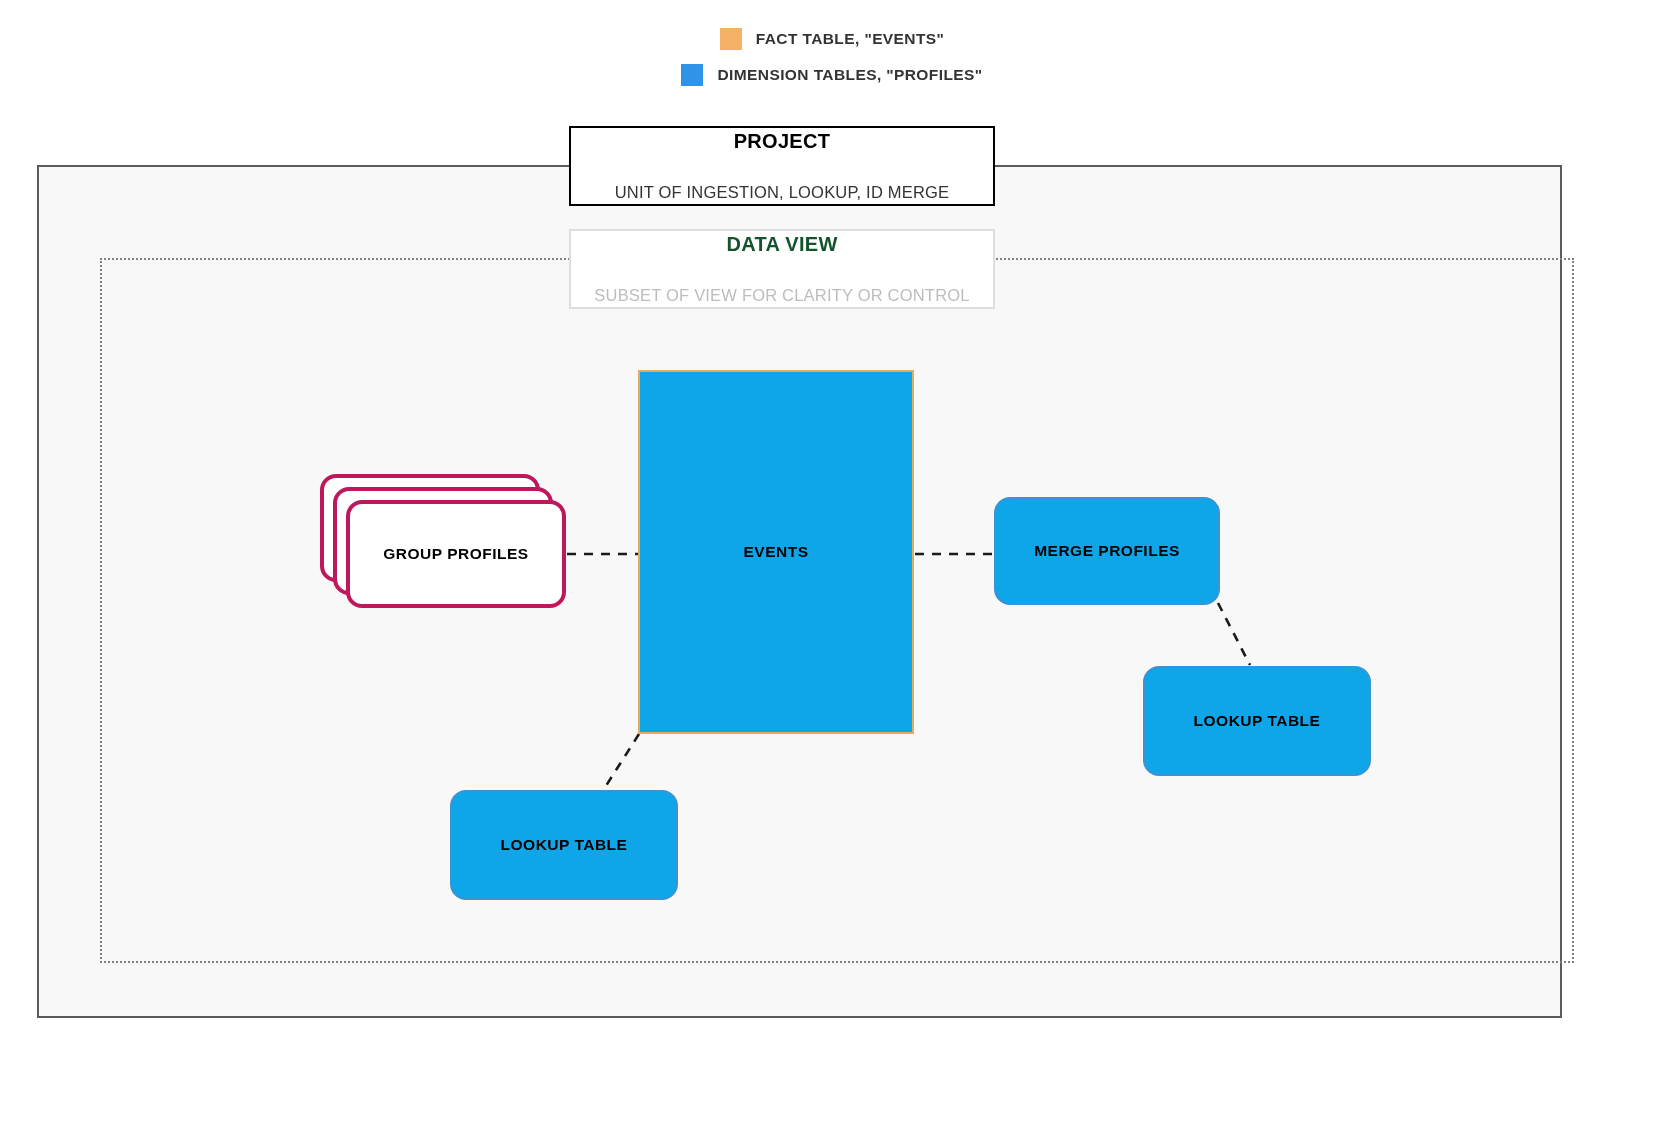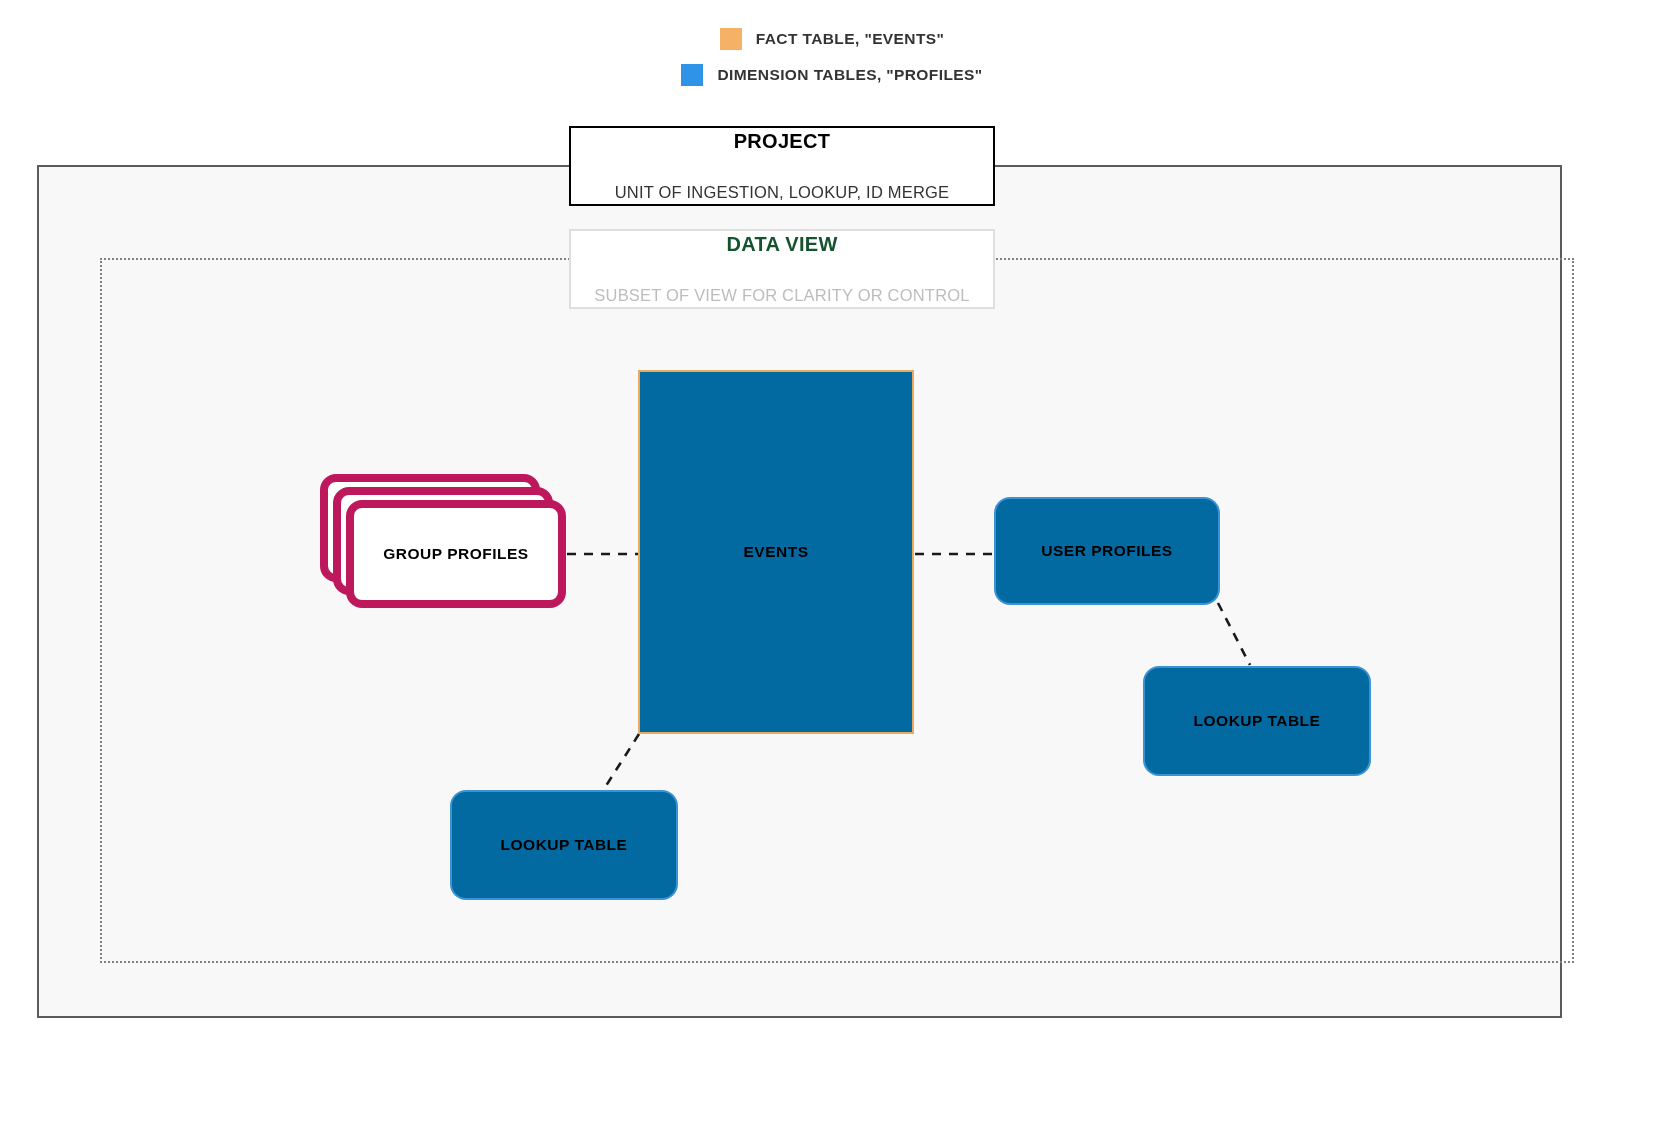--- a/index.html
+++ b/index.html
@@ -110,21 +110,21 @@
     letter-spacing: 0.2px;
     color: #333333;
   }
   .hdr-dataview .hdr-title { color: #14532d; }
   .hdr-dataview .hdr-sub { color: #bdbdbd; }
 
   
   .node {
     position: absolute;
     box-sizing: border-box;
-    background: #0369a1;
+    background: #0ea5e9;
     display: flex;
     align-items: center;
     justify-content: center;
   }
   .node-label {
     font-size: 15.5px;
     font-weight: bold;
     letter-spacing: 0.5px;
     color: #000000;
     white-space: nowrap;
@@ -150,21 +150,21 @@
     top: 474px;
     width: 246px;
     height: 134px;
   }
   .stack .card {
     position: absolute;
     box-sizing: border-box;
     width: 220px;
     height: 108px;
     background: #ffffff;
-    border: 8px solid #be185d;
+    border: 4px solid #be185d;
     border-radius: 16px;
   }
   .stack .card-3 { left: 0px;  top: 0px;  }
   .stack .card-2 { left: 13px; top: 13px; }
   .stack .card-1 {
     left: 26px; top: 26px;
     display: flex; align-items: center; justify-content: center;
   }
 
   .node-user-profiles {
@@ -238,21 +238,21 @@
 
   <div class="stack">
     <div class="card card-3"></div>
     <div class="card card-2"></div>
     <div class="card card-1">
       <span class="node-label">GROUP PROFILES</span>
     </div>
   </div>
 
   <div class="node node-rounded node-user-profiles">
-    <span class="node-label">USER PROFILES</span>
+    <span class="node-label">MERGE PROFILES</span>
   </div>
 
   <div class="node node-rounded node-lookup-left">
     <span class="node-label">LOOKUP TABLE</span>
   </div>
 
   <div class="node node-rounded node-lookup-right">
     <span class="node-label">LOOKUP TABLE</span>
   </div>
 

